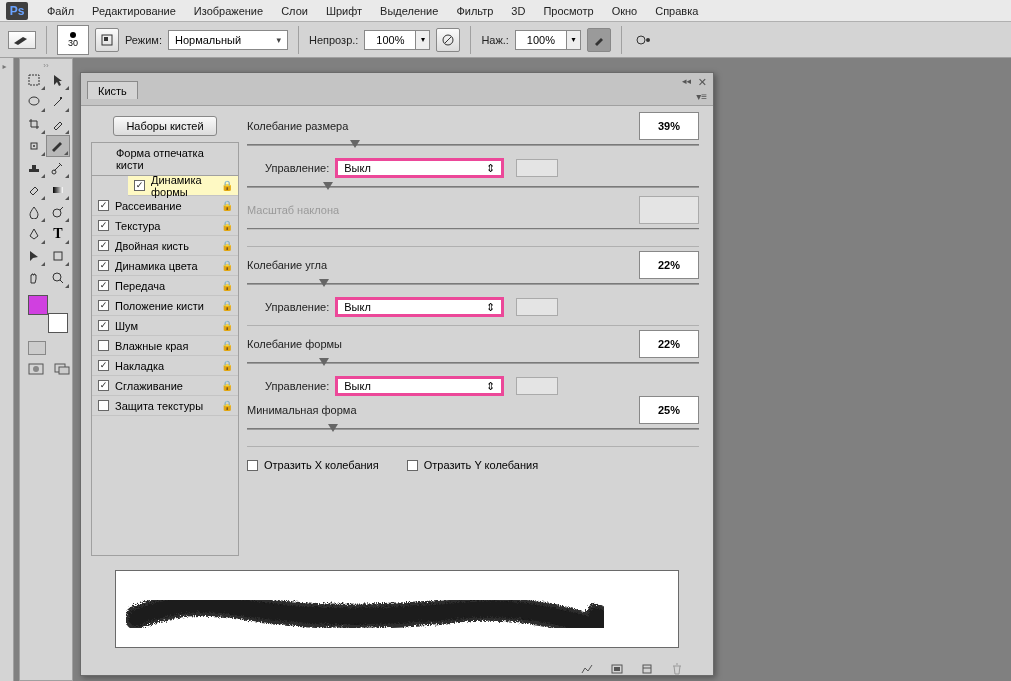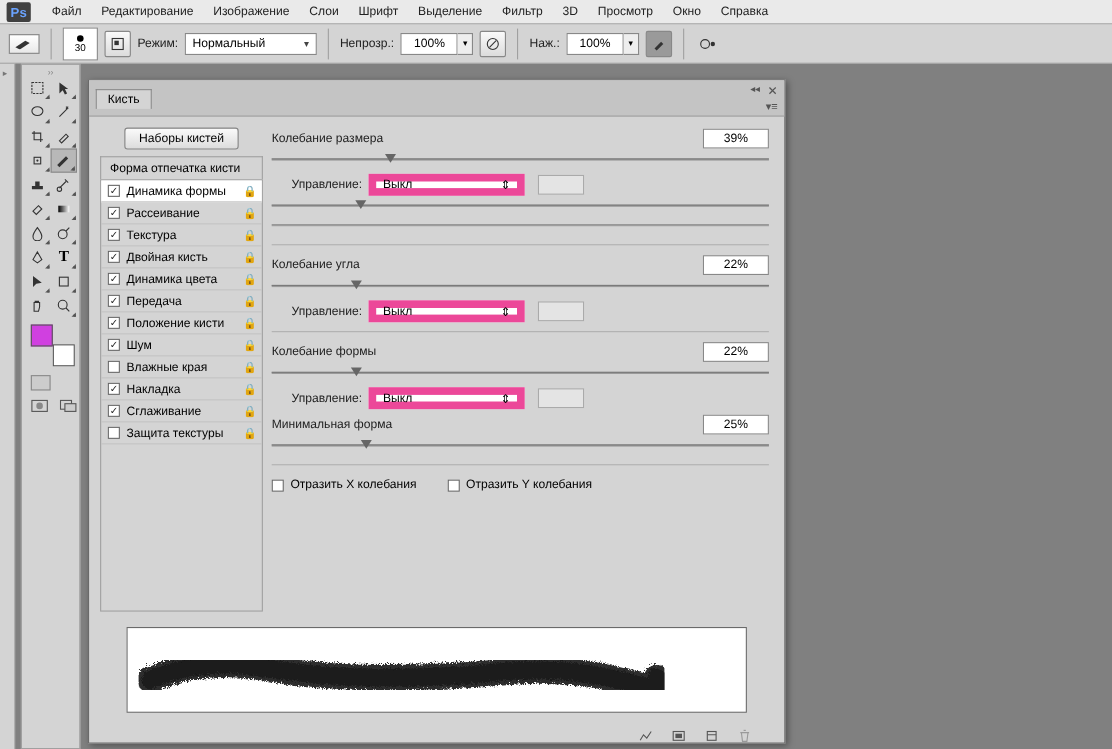--- a/index.html
+++ b/index.html
@@ -47,39 +47,39 @@
   .brush-panel { position:absolute; left:80px; top:72px; width:634px; height:604px; background:#d4d4d4; border:1px solid #6a6a6a; box-shadow:2px 2px 6px rgba(0,0,0,.35); }
   .panel-tabbar { height:33px; background:#c4c4c4; border-bottom:1px solid #a0a0a0; display:flex; align-items:center; position:relative; }
   .panel-tab { background:#d4d4d4; border:1px solid #8a8a8a; border-bottom:none; padding:3px 10px 2px 10px; margin-left:6px; margin-top:2px; }
   .panel-collapse { position:absolute; right:22px; top:3px; font-size:9px; color:#555; }
   .panel-close { position:absolute; right:6px; top:3px; font-size:11px; color:#555; }
   .panel-menu { position:absolute; right:6px; top:18px; font-size:10px; color:#555; }
   .panel-body { display:flex; padding:10px; gap:8px; height:calc(100% - 22px); flex-direction:column; }
   .panel-top { display:flex; gap:8px; flex:0 0 auto; height:440px; }
   .left-col { width:148px; display:flex; flex-direction:column; }
   .preset-btn { align-self:center; padding:3px 12px; border:1px solid #888; background:linear-gradient(#fafafa,#dcdcdc); border-radius:3px; margin-bottom:6px; }
-  .list-header { padding:4px 8px; background:#d4d4d4; border:1px solid #a0a0a0; border-bottom:none; }
+  .list-header { padding:4px 24px; background:#d4d4d4; border:1px solid #a0a0a0; border-bottom:none; }
   .attr-list { border:1px solid #a0a0a0; background:#d4d4d4; flex:1; }
   .attr-row { display:flex; align-items:center; height:20px; padding:0 4px 0 6px; border-bottom:1px solid #c4c4c4; gap:6px; }
-  .attr-row.selected { background:#ffffff; }
+  .attr-row.selected { background:#fef9c3;margin-left:36px; }
   .chk { width:11px; height:11px; border:1px solid #666; background:#fff; display:flex; align-items:center; justify-content:center; font-size:9px; line-height:1; }
   .chk.checked::before { content:"✓"; color:#222; }
   .attr-label { flex:1; }
   .lock { font-size:10px; color:#777; }
   .right-col { flex:1; display:flex; flex-direction:column; gap:4px; padding-right:4px; }
   .ctrl-row { display:flex; align-items:center; height:20px; gap:6px; }
   .ctrl-label { color:#222; }
   .ctrl-label.disabled { color:#9a9a9a; }
-  .val-box { width:60px; height:18px; border:1px solid #888; background:#fff; display:flex; align-items:center; justify-content:center; margin-left:auto; }
+  .val-box { width:60px; height:28px; border:1px solid #888; background:#fff; display:flex; align-items:center; justify-content:center; margin-left:auto;font-weight:bold; }
   .val-box.disabled { background:#e4e4e4; border-color:#aaa; }
   .slider { height:12px; position:relative; margin-bottom:2px; }
   .slider-track { position:absolute; left:0; right:0; top:4px; height:2px; background:#9a9a9a; border-top:1px solid #7a7a7a; }
   .slider-thumb { position:absolute; top:0; width:0; height:0; border:5px solid transparent; border-top:8px solid #666; transform:translateX(-5px); }
   .sect-sep { height:1px; background:#b0b0b0; margin:4px 0; }
-  .ctrl-select { width:142px; height:20px; border:7px solid #ec4899; background:#fff; display:flex; align-items:center; padding:0 6px; justify-content:space-between; }
+  .ctrl-select { width:169px; height:20px; border:3px solid #ec4899; background:#fff; display:flex; align-items:center; padding:0 6px; justify-content:space-between; }
   .small-box { width:42px; height:18px; border:1px solid #aaa; background:#e4e4e4; margin-left:6px; }
   .chk-inline { display:flex; align-items:center; gap:6px; }
   
   .preview-box { height:82px; border:1px solid #6a6a6a; background:#fff; margin:6px 24px 0 24px; position:relative; overflow:hidden; }
   .stroke { position:absolute; left:10px; right:10px; top:18px; height:46px; }
   .panel-footer { display:flex; justify-content:flex-end; gap:14px; padding:6px 18px 0 0; }
   .footer-icon { width:16px; height:14px; color:#555; display:flex; align-items:center; justify-content:center; }
   
   svg { display:block; }
 </style>
@@ -407,20 +407,24 @@
               <span>⇕</span>
             </div>
           <div class="small-box"></div>
         </div>
 
         <div class="slider">
             <div class="slider-track"></div>
             <div class="slider-thumb" style="left:18%"></div>
           </div>
 
+        <div class="ctrl-row">
+          <span class="ctrl-label disabled">Масштаб наклона</span>
+          <div class="val-box disabled"></div>
+        </div>
         <div class="slider">
             <div class="slider-track" style="background:#c0c0c0;"></div>
           </div>
         <div class="sect-sep"></div>
 
         <div class="ctrl-row">
           <span class="ctrl-label">Колебание угла</span>
           <div class="val-box">22%</div>
         </div>
         <div class="slider">

